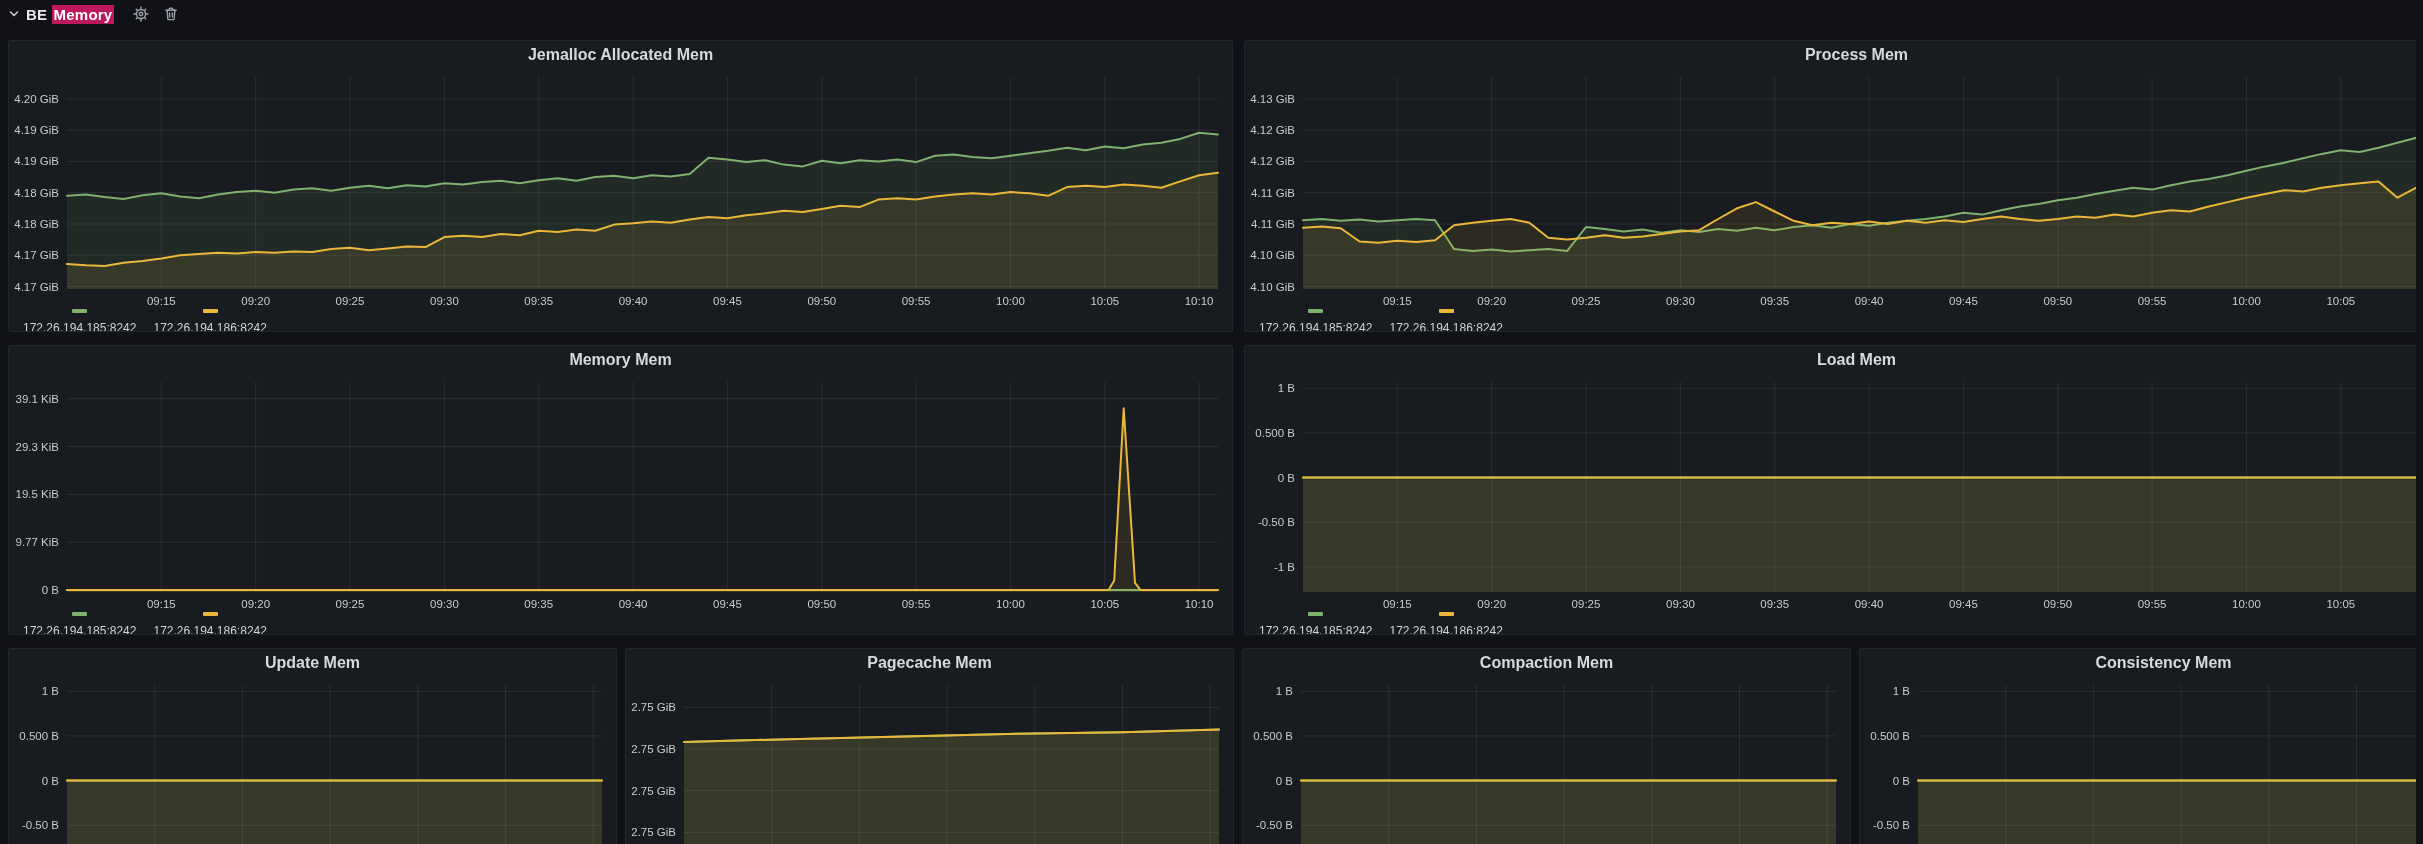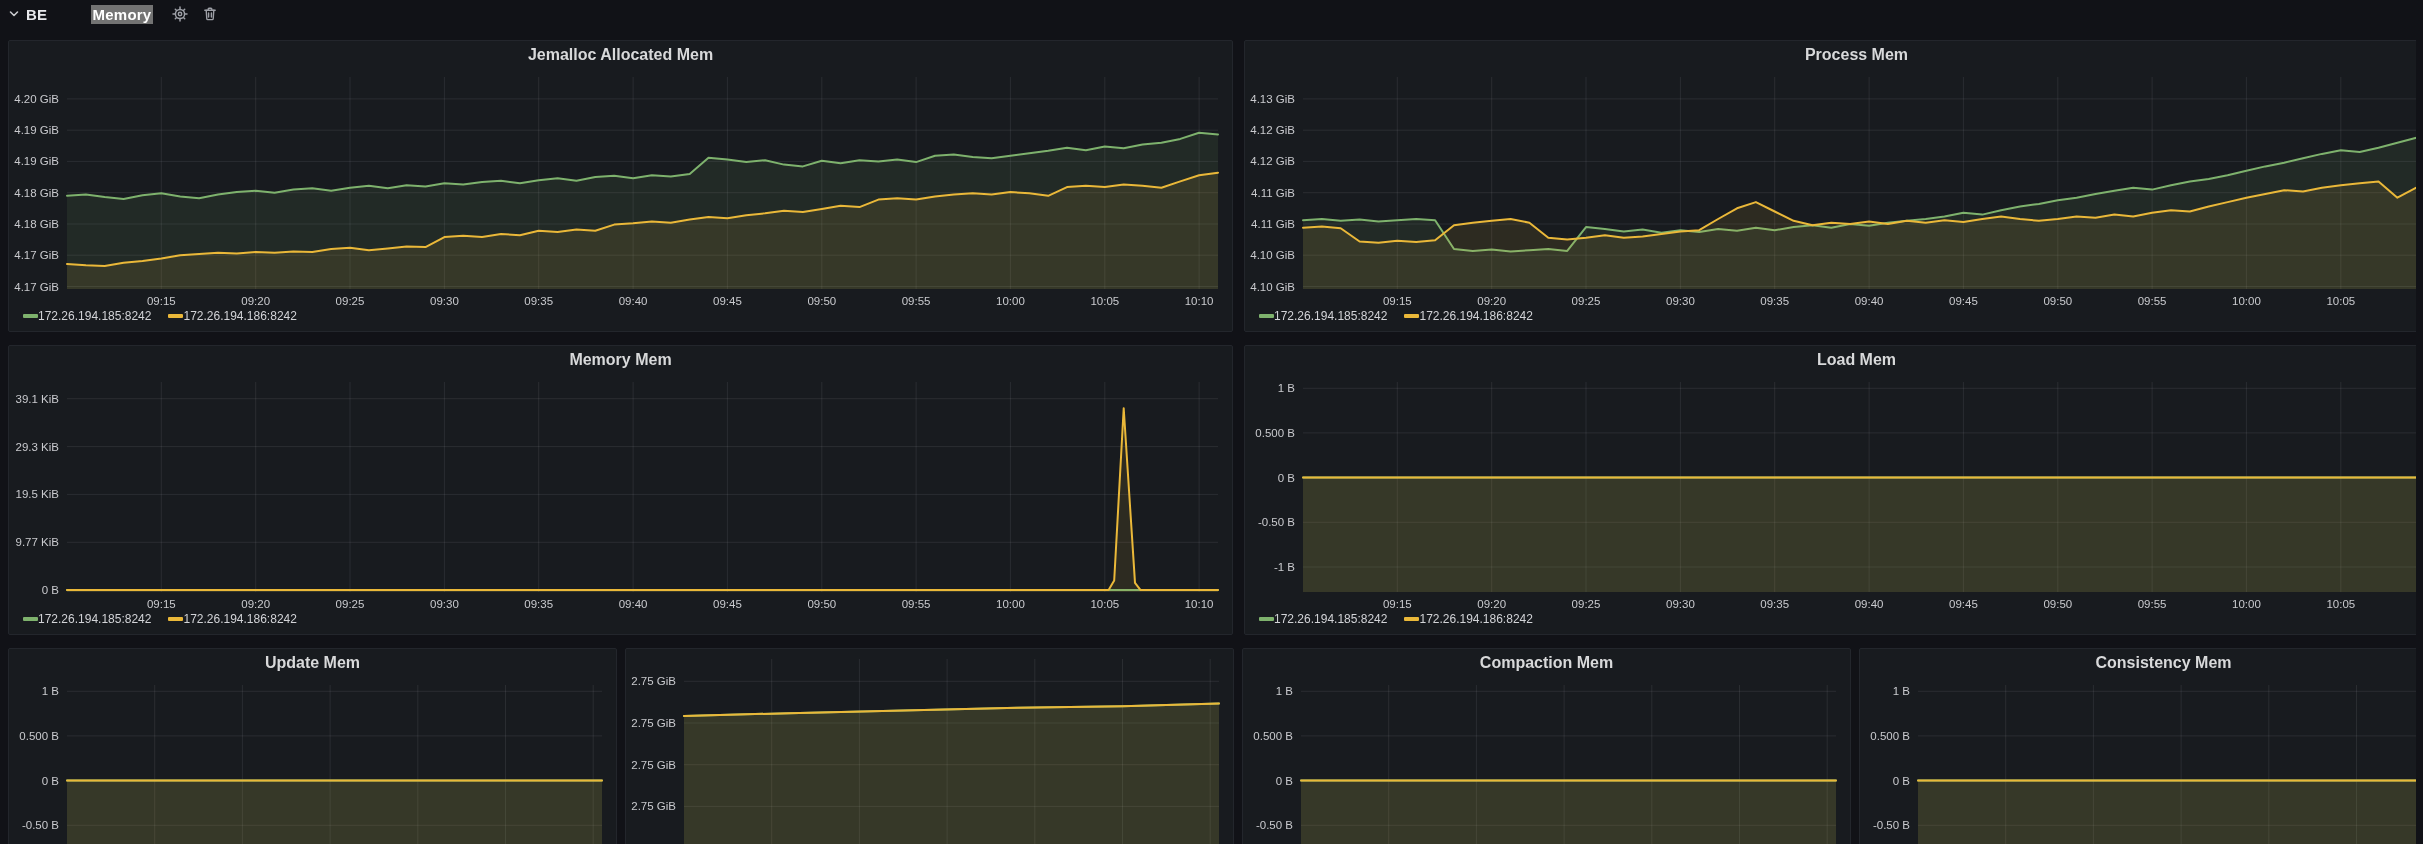--- a/index.html
+++ b/index.html
@@ -9,40 +9,40 @@
     font-family:"Liberation Sans", sans-serif;
     position:relative;
     color:#d8d9da;
   }
   .row-header {
     position:absolute; top:2px; left:6px; height:24px;
     display:flex; align-items:center; gap:4px;
   }
   .chevron-btn { width:16px; height:16px; display:flex; align-items:center; justify-content:center; cursor:pointer; }
   .row-title { font-size:15px; font-weight:bold; color:#e8e9ec; letter-spacing:.2px; cursor:pointer; }
-  .row-title .sel { background:#737373; color:#ffffff; padding:1px 2px;margin-left:39px; }
+  .row-title .sel { background:#be185d; color:#ffffff; padding:1px 2px; }
   .row-icon-btn { width:18px; height:18px; margin-left:14px; display:flex; align-items:center; justify-content:center; cursor:pointer; }
   .row-icon-btn svg { stroke:#9d9fa6; }
   .panel {
     position:absolute; background:#181b1f;
     border:1px solid #23262c; border-radius:2px;
     overflow:hidden;
   }
   .ptitle {
     height:26px; line-height:27px; text-align:center;
     font-size:16px; font-weight:600; color:#d8d9da; cursor:pointer;
     white-space:nowrap;
   }
   svg.plot { display:block; }
   svg.plot text { font-family:"Liberation Sans", sans-serif; font-size:11.5px; fill:#c9cace; }
   .plegend {
     height:24px; display:flex; align-items:flex-start; gap:17px;
     padding-left:14px; font-size:12px; color:#d2d3d7;
   }
-  .legend-item { display:flex; align-items:center; gap:0; cursor:pointer; white-space:nowrap; }
+  .legend-item { display:flex; align-items:center; gap:8px; cursor:pointer; white-space:nowrap;flex-direction:column; }
   .legend-swatch { width:15px; height:4px; border-radius:1px; display:inline-block; }
   .scroll-gutter { position:absolute; top:0; right:0; width:7px; height:844px; background:#111217; }
 </style>
 </head>
 <body>
 
 <div class="row-header">
   <span class="chevron-btn">
     <svg width="14" height="14" viewBox="0 0 14 14">
         <path d="M3.5 5 L7 8.5 L10.5 5" fill="none" stroke="#c9cace" stroke-width="1.6" stroke-linecap="round" stroke-linejoin="round"></path>
@@ -312,20 +312,21 @@
         <text x="496.5" y="236" text-anchor="middle">10:00</text>
         <line x1="584.2" x2="584.2" y1="10" y2="220" stroke="rgba(204,204,220,0.10)" stroke-width="1"></line>
         <text x="584.2" y="236" text-anchor="middle">10:10</text>
         <path d="M58.0 105.6 L593.0 105.6 L593.0 220 L58.0 220 Z" fill="#7EB26D" fill-opacity="0.1" stroke="none"></path>
         <path d="M58.0 105.6 L593.0 105.6" fill="none" stroke="#7EB26D" stroke-width="2" stroke-linejoin="round" stroke-linecap="round"></path>
         <path d="M58.0 105.6 L593.0 105.6 L593.0 220 L58.0 220 Z" fill="#EAB839" fill-opacity="0.1" stroke="none"></path>
         <path d="M58.0 105.6 L593.0 105.6" fill="none" stroke="#EAB839" stroke-width="2" stroke-linejoin="round" stroke-linecap="round"></path>
       </svg>
     </div>
     <div class="panel" style="left: 625px; top: 648px; width: 609px; height: 290px;">
+      <div class="ptitle">Pagecache Mem</div>
       <svg class="plot" width="609" height="240" viewBox="0 0 609 240">
         <line x1="58" x2="593" y1="32.3" y2="32.3" stroke="rgba(204,204,220,0.10)" stroke-width="1"></line>
         <text x="50" y="36.3" text-anchor="end">2.75 GiB</text>
         <line x1="58" x2="593" y1="74.0" y2="74.0" stroke="rgba(204,204,220,0.10)" stroke-width="1"></line>
         <text x="50" y="78.0" text-anchor="end">2.75 GiB</text>
         <line x1="58" x2="593" y1="115.7" y2="115.7" stroke="rgba(204,204,220,0.10)" stroke-width="1"></line>
         <text x="50" y="119.7" text-anchor="end">2.75 GiB</text>
         <line x1="58" x2="593" y1="157.4" y2="157.4" stroke="rgba(204,204,220,0.10)" stroke-width="1"></line>
         <text x="50" y="161.4" text-anchor="end">2.75 GiB</text>
         <line x1="58" x2="593" y1="199.1" y2="199.1" stroke="rgba(204,204,220,0.10)" stroke-width="1"></line>

